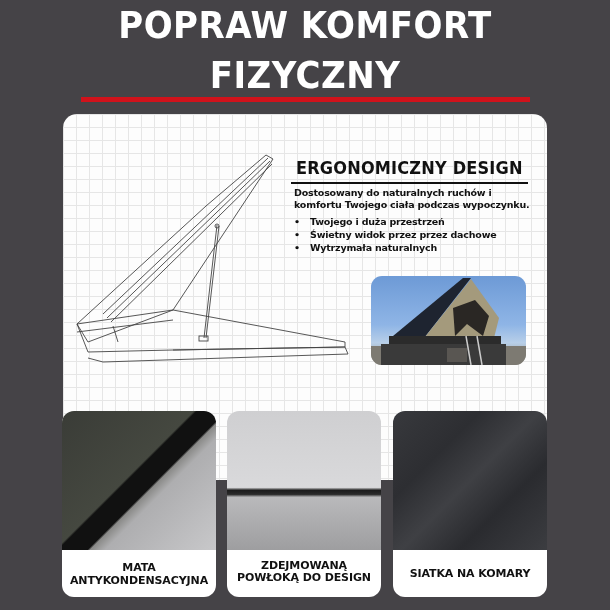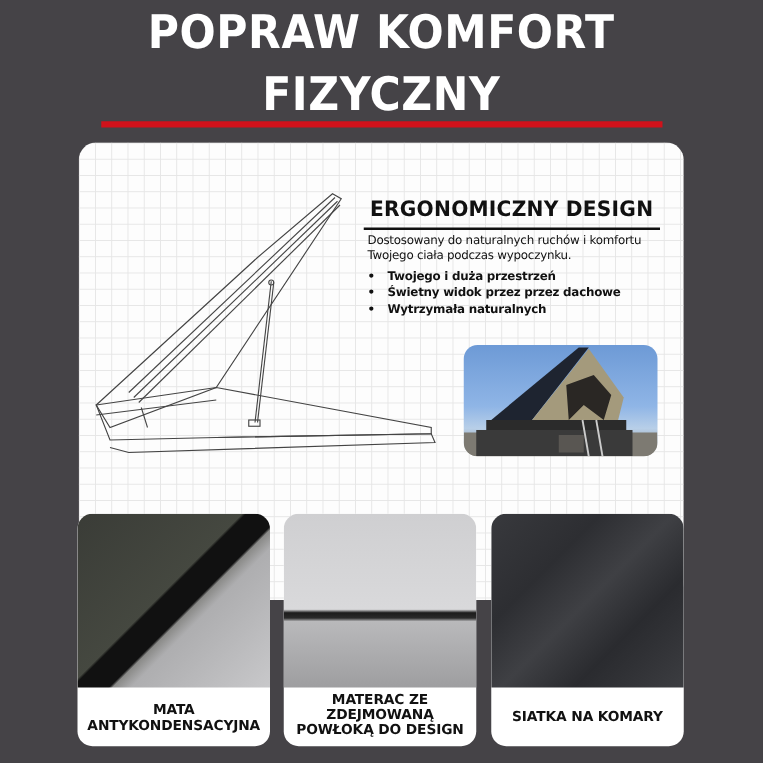--- a/index.html
+++ b/index.html
@@ -8,21 +8,21 @@
   .title { position:absolute; left:0; width:610px; text-align:center; color:#fff; font-weight:bold; font-size:37px; letter-spacing:0.5px; font-family:"DejaVu Sans", sans-serif; transform:scaleX(0.92); }
   .t1 { top:4px; }
   .t2 { top:54px; }
   .redbar { position:absolute; left:81px; top:97px; width:449px; height:5px; background:#d0121b; }
   .panel { position:absolute; left:63px; top:114px; width:484px; height:366px; border-radius:14px; background-color:#fdfdfd;
     background-image:linear-gradient(#e6e6e6 1px, transparent 1px), linear-gradient(90deg, #e6e6e6 1px, transparent 1px);
     background-size:13px 13px; overflow:hidden; }
   .diagram { position:absolute; left:0; top:0; }
   .heading { position:absolute; left:233px; top:44px; font-size:17px; font-weight:bold; color:#111; letter-spacing:0.2px; white-space:nowrap; transform:scaleX(0.95); transform-origin:left; }
   .hrule { position:absolute; left:228px; top:68px; width:237px; height:2px; background:#111; }
-  .desc { position:absolute; left:231px; top:73px; width:240px; font-size:9.5px; font-weight:normal; color:#111; line-height:12px; letter-spacing:-0.2px; }
+  .desc { position:absolute; left:231px; top:73px; width:240px; font-size:9.5px; font-weight:bold; color:#111; line-height:12px; letter-spacing:-0.2px; }
   .bullets { position:absolute; left:231px; top:101px; list-style:none; font-size:9.5px; font-weight:bold; color:#111; line-height:13px; letter-spacing:-0.2px; }
   .bullets li { display:flex; }
   .bullets .dot { width:16px; display:inline-block; }
   .photo { position:absolute; left:308px; top:162px; width:155px; height:89px; border-radius:11px; overflow:hidden;
     background:linear-gradient(180deg,#6d9ad6 0%,#8fb5e6 55%,#b8cfe8 75%,#8d8a80 100%); }
   .card { position:absolute; top:411px; width:154px; height:186px; border-radius:12px; overflow:hidden; background:#fff; }
   .card .img { position:absolute; left:0; top:0; width:100%; height:139px; }
   .card .label { position:absolute; left:0; top:139px; width:100%; height:47px; display:flex; align-items:center; justify-content:center; text-align:center; font-weight:bold; font-size:11px; color:#111; line-height:13px; letter-spacing:-0.1px; }
   .c1 { left:62px; }
   .c2 { left:227px; }
@@ -102,21 +102,20 @@
         <div>MATA</div>
         <div>ANTYKONDENSACYJNA</div>
       </div>
   </div>
 </div>
 
 <div class="card c2">
   <div class="img img2"></div>
   <div class="label">
     <div>
-        <div>MATERAC ZE</div>
         <div>ZDEJMOWANĄ</div>
         <div>POWŁOKĄ DO DESIGN</div>
       </div>
   </div>
 </div>
 
 <div class="card c3">
   <div class="img img3"></div>
   <div class="label">SIATKA NA KOMARY</div>
 </div>

